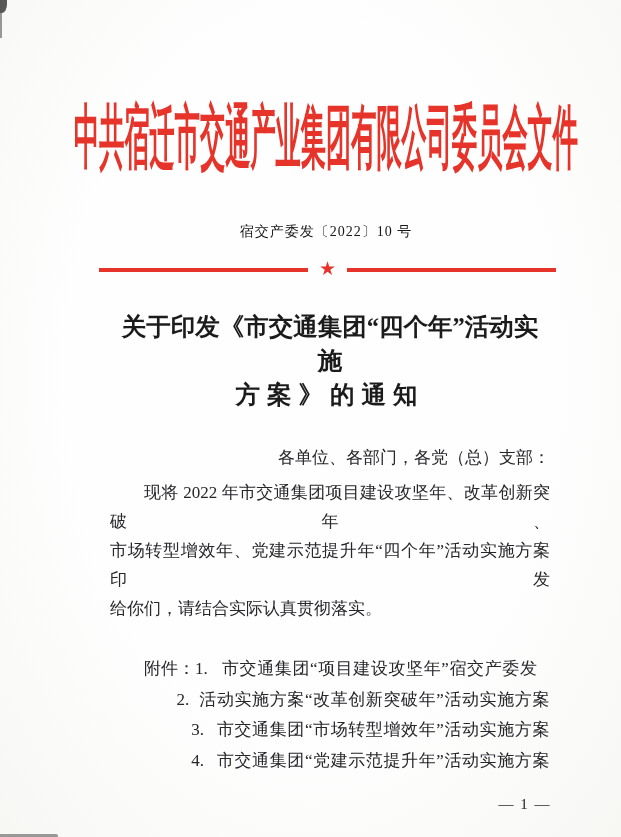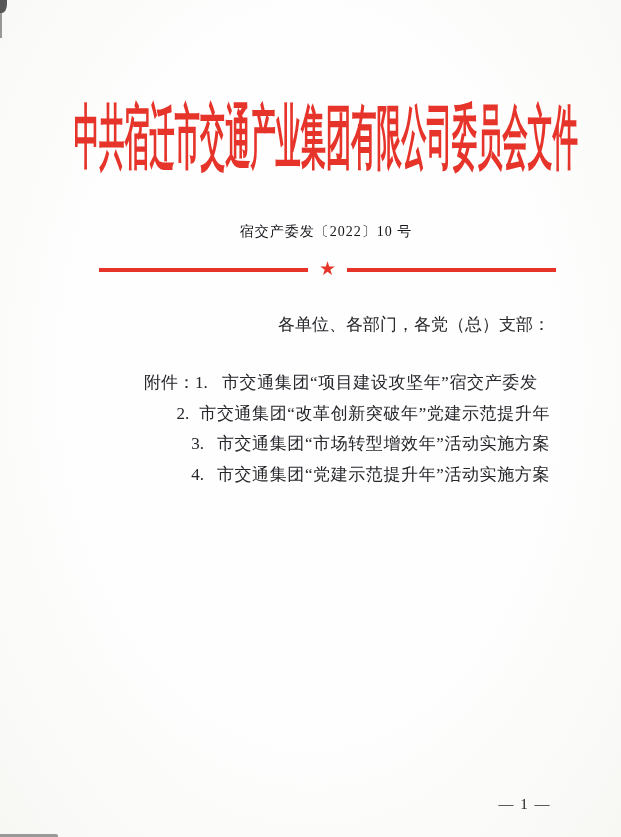--- a/index.html
+++ b/index.html
@@ -150,34 +150,43 @@
     <div class="doc-number">宿交产委发〔2022〕10 号</div>
 
     <div class="red-rule">
       <span class="rule-line"></span>
       <span class="star">★</span>
       <span class="rule-line"></span>
     </div>
   </header>
 
   <main>
+    <h2 class="doc-title" style="margin:31px 0 0 0;">
+      <div class="title-line-1">关于印发《市交通集团“四个年”活动实施</div>
+      <div class="title-line-2">方案》的通知</div>
+    </h2>
 
     <div class="salutation">各单位、各部门，各党（总）支部：</div>
 
+    <div class="body-text">
+      <div class="body-line fill indent">现将 2022 年市交通集团项目建设攻坚年、改革创新突破年、</div>
+      <div class="body-line fill">市场转型增效年、党建示范提升年“四个年”活动实施方案印发</div>
+      <div class="body-line">给你们，请结合实际认真贯彻落实。</div>
+    </div>
 
     <div class="attachments">
       <div class="att-row">
         <span class="att-label">附件：</span>
         <span class="att-num">1.</span>
         <span class="att-text">市交通集团“项目建设攻坚年”宿交产委发</span>
       </div>
       <div class="att-row">
         <span class="att-label"></span>
         <span class="att-num">2.</span>
-        <span class="att-text">市交通集团“改革创新突破年”党建示范提升年</span>
+        <span class="att-text">活动实施方案“改革创新突破年”活动实施方案</span>
       </div>
       <div class="att-row">
         <span class="att-label"></span>
         <span class="att-num">3.</span>
         <span class="att-text">市交通集团“市场转型增效年”活动实施方案</span>
       </div>
       <div class="att-row">
         <span class="att-label"></span>
         <span class="att-num">4.</span>
         <span class="att-text">市交通集团“党建示范提升年”活动实施方案</span>

